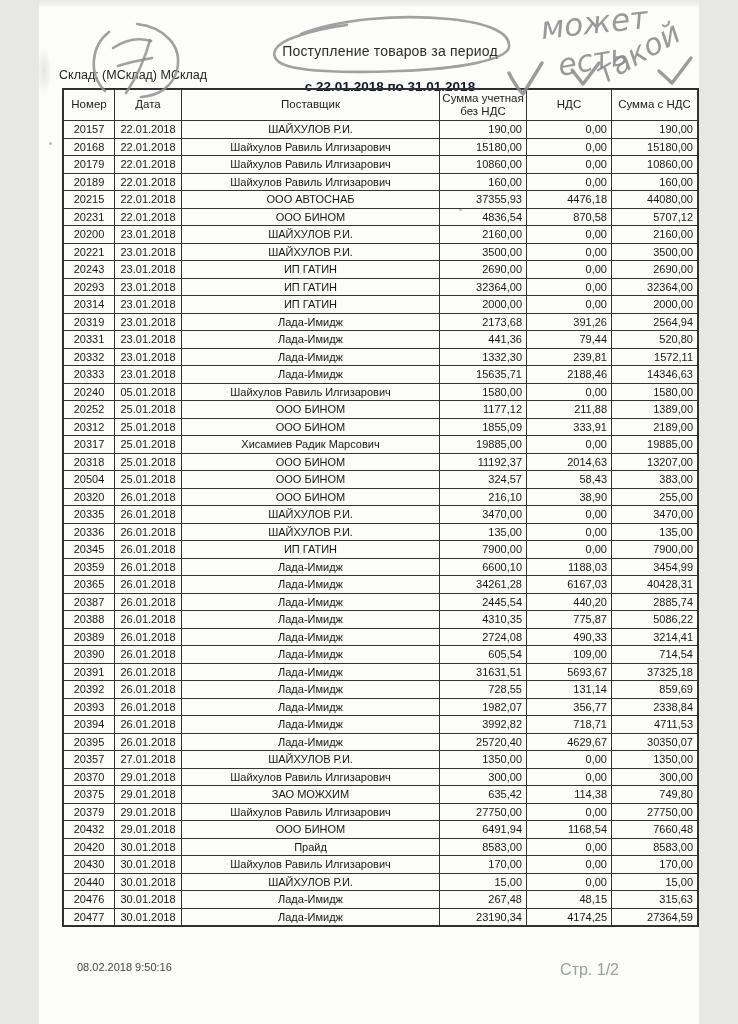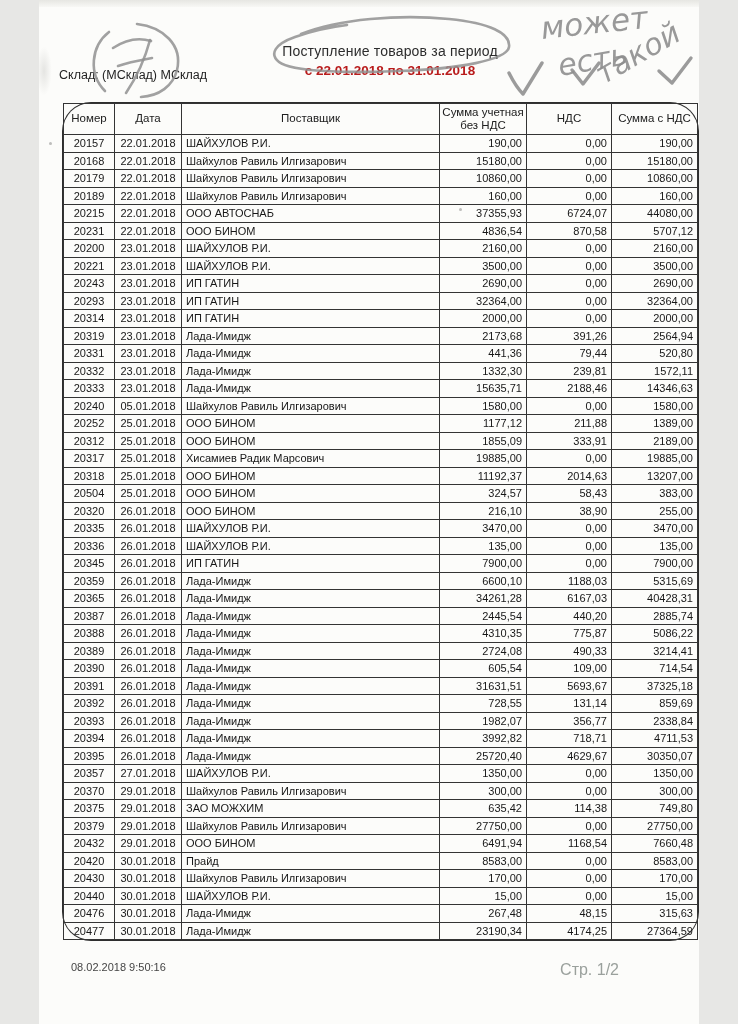--- a/index.html
+++ b/index.html
@@ -11,42 +11,41 @@
   }
   .edge-top{position:absolute;top:0;left:0;right:0;height:7px;
     background:linear-gradient(#e6e6e2,#f8f8f5);}
   .smudge{position:absolute;left:-6px;top:36px;width:22px;height:70px;
     background:radial-gradient(closest-side,#b9b9b5,transparent 70%);opacity:.35;}
   .speck{position:absolute;width:3px;height:3px;border-radius:50%;
     background:#8b8b88;opacity:.55;}
 
   .title-block{position:absolute;top:43px;left:225px;width:252px;text-align:center;}
   .title-line1{font-size:14px;letter-spacing:.2px;color:#2c2c2c;}
-  .title-line2{font-size:13.5px;font-weight:700;margin-top:4px;color:#b91c1c;}
+  .title-line2{font-size:13.5px;font-weight:700;margin-top:20px;color:#0f172a;}
 
   .warehouse{position:absolute;top:68px;left:20px;font-size:12.5px;color:#232323;}
 
   table.doc{
-    position:absolute;top:103px;left:24px;width:634px;
+    position:absolute;top:89px;left:24px;width:634px;
     border-collapse:collapse;table-layout:fixed;
     font-size:11px;color:#171717;
     box-shadow:0 0 0 1px #2e2e2e;
-    border-radius:28px;
   }
   table.doc th,table.doc td{border:1px solid #343434;overflow:hidden;}
   table.doc th{
     height:30px;font-weight:400;font-size:11.5px;text-align:center;
     vertical-align:middle;line-height:1.15;white-space:normal;padding:0 2px;color:#202020;
   }
   table.doc td{height:16.5px;padding:0 4px;white-space:nowrap;vertical-align:middle;}
   td.c0,td.c1{text-align:center;padding:0 2px;}
-  td.c2{text-align:left;margin-left:36px;}
+  td.c2{text-align:center;margin-left:36px;}
   td.c3,td.c4,td.c5{text-align:right;}
 
-  .footer-left{position:absolute;top:961px;left:32px;font-size:11px;color:#454545;}
+  .footer-left{position:absolute;top:961px;left:38px;font-size:11px;color:#454545;}
   .footer-right{position:absolute;top:961px;right:80px;font-size:16px;color:#9aa09c;}
 
   svg.annot{position:absolute;top:0;left:0;pointer-events:none;}
   .pencil{fill:none;stroke:#909090;stroke-width:2.6;stroke-linecap:round;stroke-linejoin:round;opacity:.85;}
   .pencil-thick{fill:none;stroke:#8a8a8a;stroke-width:3.4;stroke-linecap:round;stroke-linejoin:round;opacity:.85;}
   text.hand{fill:#8f8f8f;font-family:"DejaVu Sans",sans-serif;font-style:italic;opacity:.9;}
 </style>
 </head>
 <body>
 
@@ -116,21 +115,21 @@
           <td class="c2">Шайхулов Равиль Илгизарович</td>
           <td class="c3">160,00</td>
           <td class="c4">0,00</td>
           <td class="c5">160,00</td>
         </tr>
         <tr>
           <td class="c0">20215</td>
           <td class="c1">22.01.2018</td>
           <td class="c2">ООО АВТОСНАБ</td>
           <td class="c3">37355,93</td>
-          <td class="c4">6724,07</td>
+          <td class="c4">4476,18</td>
           <td class="c5">44080,00</td>
         </tr>
         <tr>
           <td class="c0">20231</td>
           <td class="c1">22.01.2018</td>
           <td class="c2">ООО БИНОМ</td>
           <td class="c3">4836,54</td>
           <td class="c4">870,58</td>
           <td class="c5">5707,12</td>
         </tr>
@@ -285,21 +284,21 @@
           <td class="c3">7900,00</td>
           <td class="c4">0,00</td>
           <td class="c5">7900,00</td>
         </tr>
         <tr>
           <td class="c0">20359</td>
           <td class="c1">26.01.2018</td>
           <td class="c2">Лада-Имидж</td>
           <td class="c3">6600,10</td>
           <td class="c4">1188,03</td>
-          <td class="c5">5315,69</td>
+          <td class="c5">3454,99</td>
         </tr>
         <tr>
           <td class="c0">20365</td>
           <td class="c1">26.01.2018</td>
           <td class="c2">Лада-Имидж</td>
           <td class="c3">34261,28</td>
           <td class="c4">6167,03</td>
           <td class="c5">40428,31</td>
         </tr>
         <tr>

